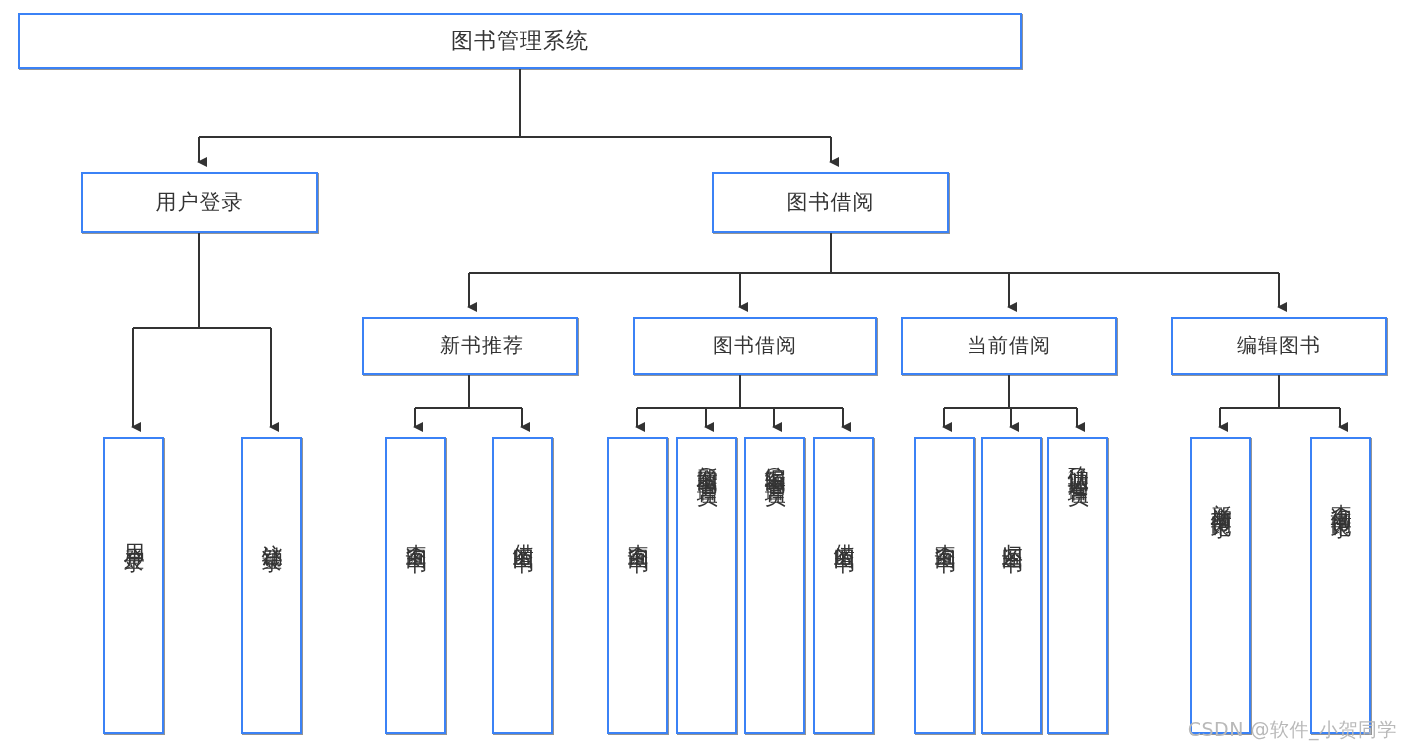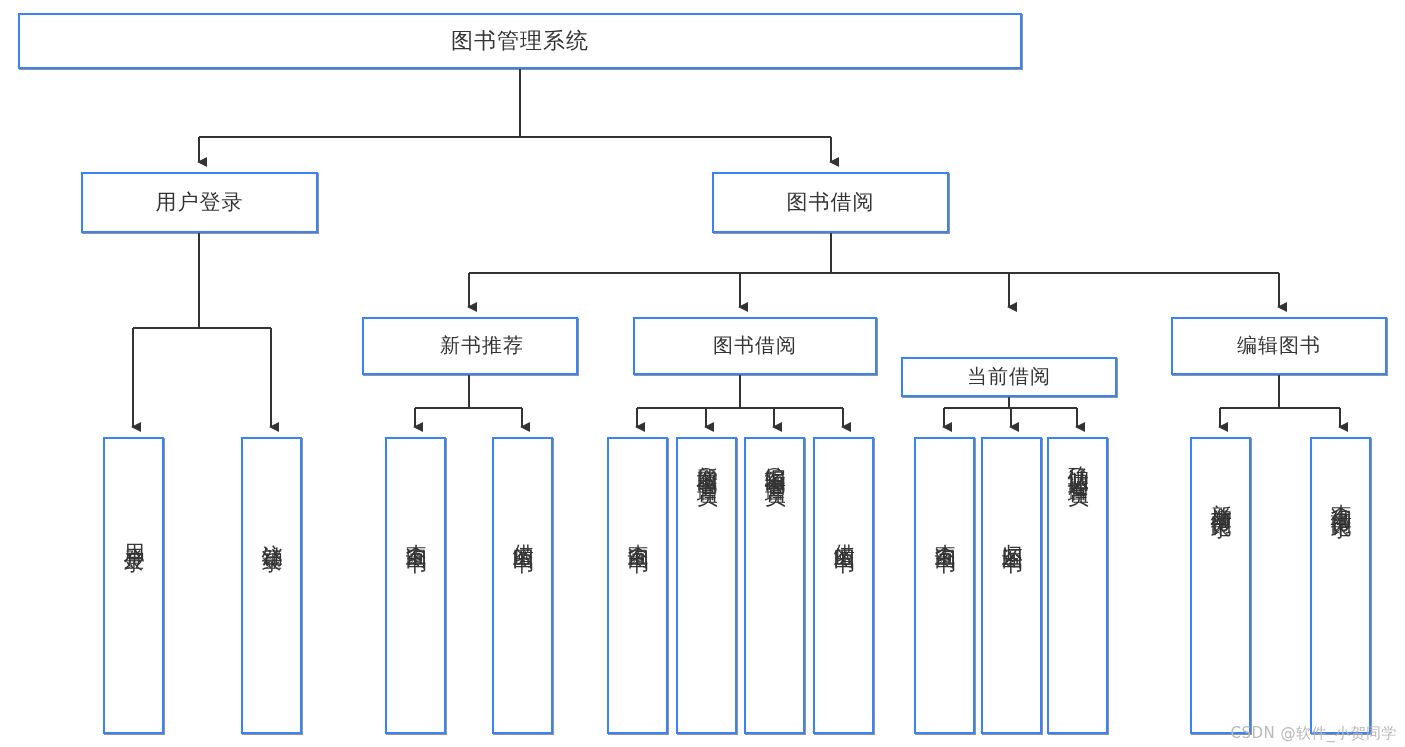--- a/index.html
+++ b/index.html
@@ -58,21 +58,21 @@
     text-orientation: upright;
     font-size: 21px;
     line-height: 1.22;
     letter-spacing: 3px;
     white-space: nowrap;
   }
   .watermark {
     position: absolute;
     right: 8px;
     bottom: 4px;
-    font-size: 15px;
+    font-size: 19px;
     color: #b9b9b9;
     white-space: nowrap;
     letter-spacing: 0.5px;
   }
 </style>
 </head>
 <body>
 
 <div id="diagram-root">
 
@@ -136,21 +136,21 @@
   <div class="node level1" style="left:712px; top:172px; width:237px; height:61px;">
     <span class="label">图书借阅</span>
   </div>
 
   <div class="node level2" style="left:362px; top:317px; width:216px; height:58px;padding-left:24px;">
     <span class="label">新书推荐</span>
   </div>
   <div class="node level2" style="left:633px; top:317px; width:244px; height:58px;">
     <span class="label">图书借阅</span>
   </div>
-  <div class="node level2" style="left:901px; top:317px; width:216px; height:40px;margin-top:40px;">
+  <div class="node level2" style="left:901px; top:317px; width:216px; height:58px;">
     <span class="label">当前借阅</span>
   </div>
   <div class="node level2" style="left:1171px; top:317px; width:216px; height:58px;">
     <span class="label">编辑图书</span>
   </div>
 
   <div class="node leaf" style="left:103px; top:437px; width:61px; height:297px; padding-top:88px;">
     <span class="label">用户登录</span>
   </div>
   <div class="node leaf" style="left:241px; top:437px; width:61px; height:297px; padding-top:88px;">

